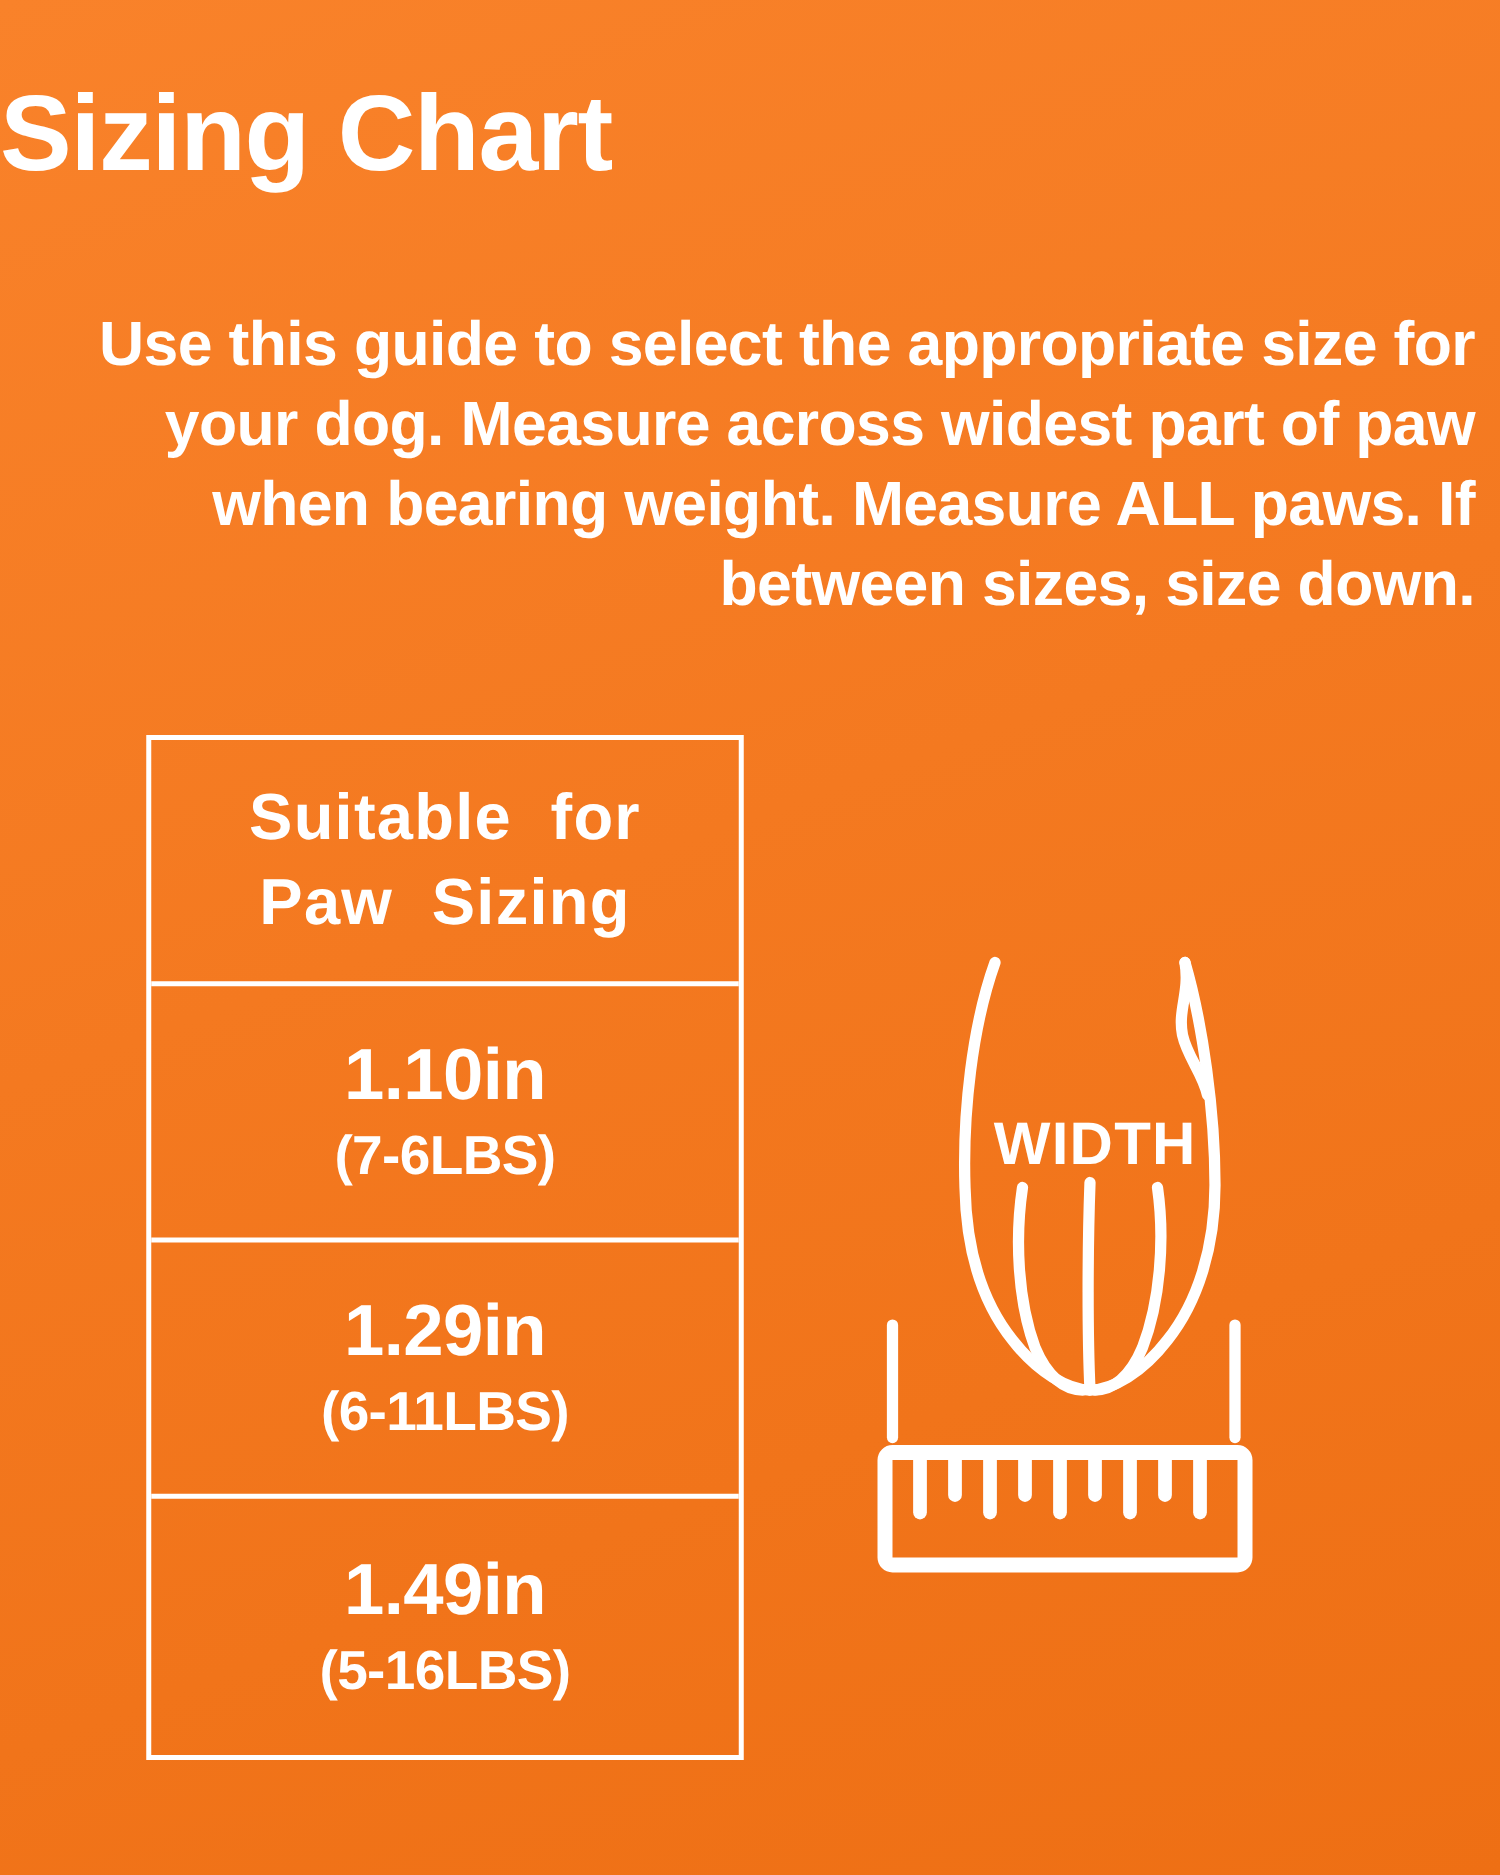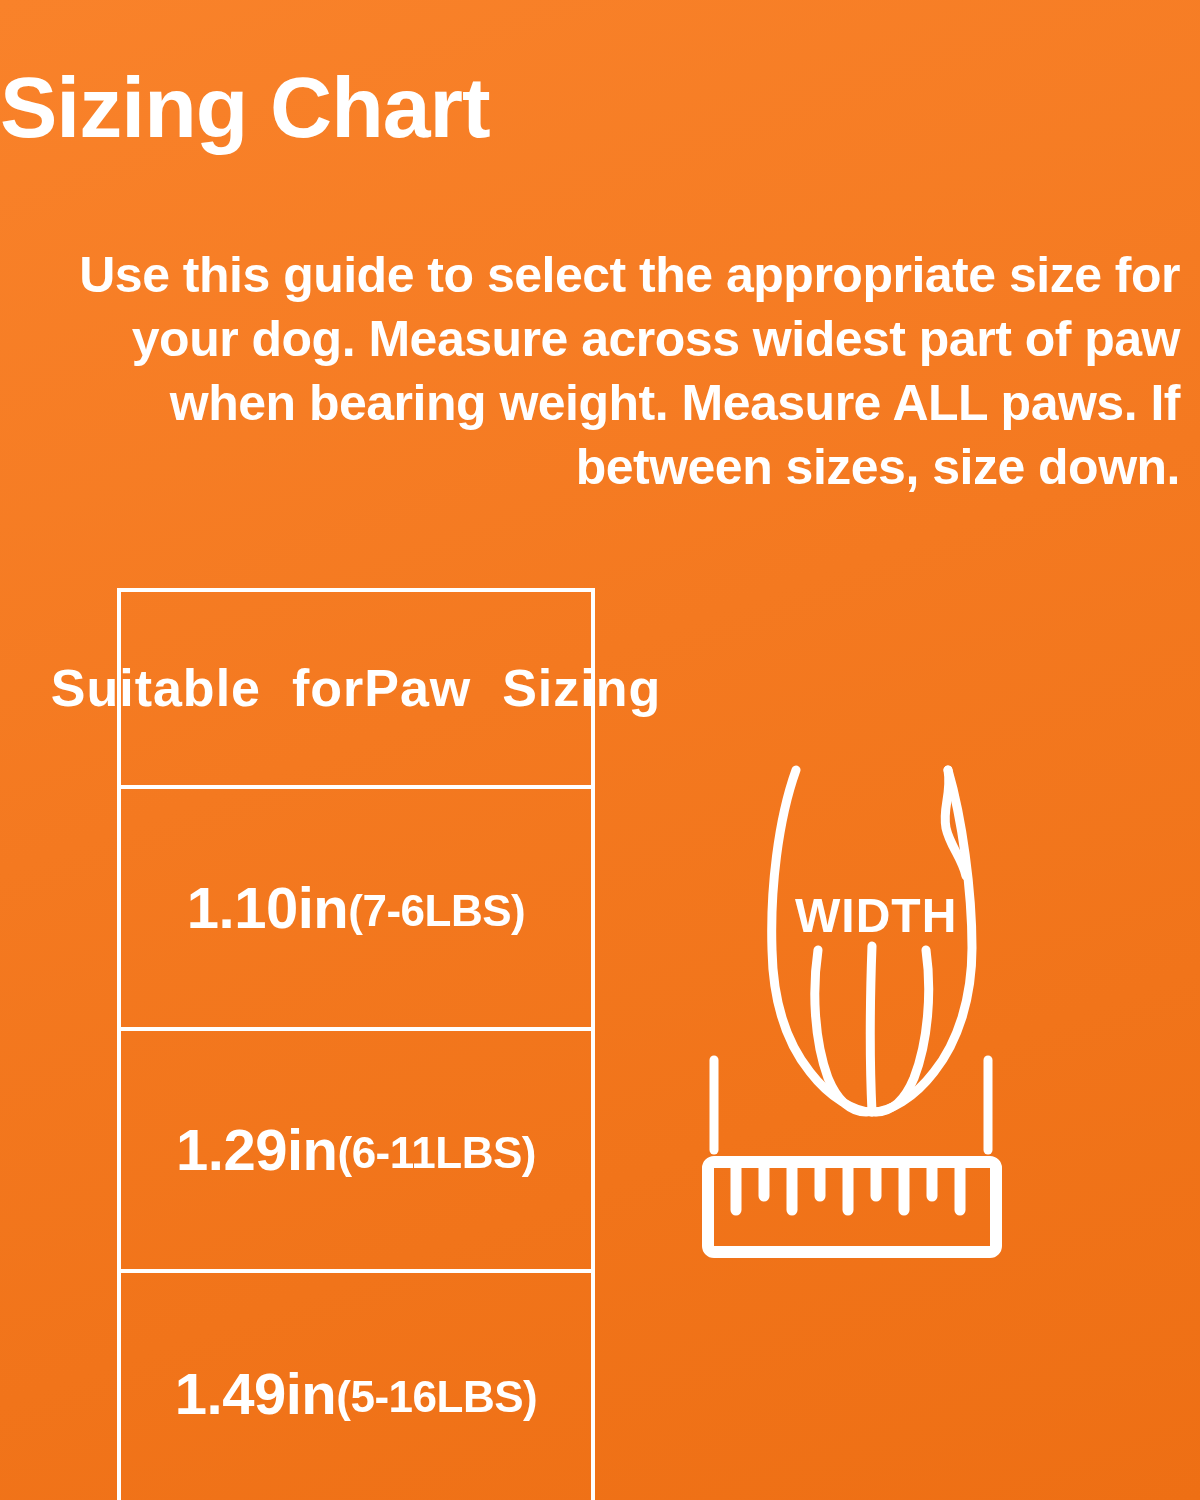--- a/index.html
+++ b/index.html
@@ -53,39 +53,40 @@
     width: 478px;
     border: 4px solid #FFFFFF;
     box-sizing: border-box;
   }
   .trow {
     border-bottom: 4px solid #FFFFFF;
     box-sizing: border-box;
     text-align: center;
     color: #FFFFFF;
     display: flex;
+    flex-direction: column;
     align-items: center;
     justify-content: center;
   }
   .trow:last-child {
     border-bottom: none;
   }
   .thead {
     height: 197px;
     font-size: 52px;
     font-weight: bold;
     line-height: 1.3;
     letter-spacing: 1px;
   }
   .thead .line {
     display: block;
     white-space: pre;
   }
   .tbody {
-    height: 242px;
+    height: 205px;
     padding: 6px 12px;
   }
   .tbody .val {
     font-size: 58px;
     font-weight: bold;
     line-height: 1.15;
     letter-spacing: -0.5px;
   }
   .tbody .wt {
     font-size: 44px;

